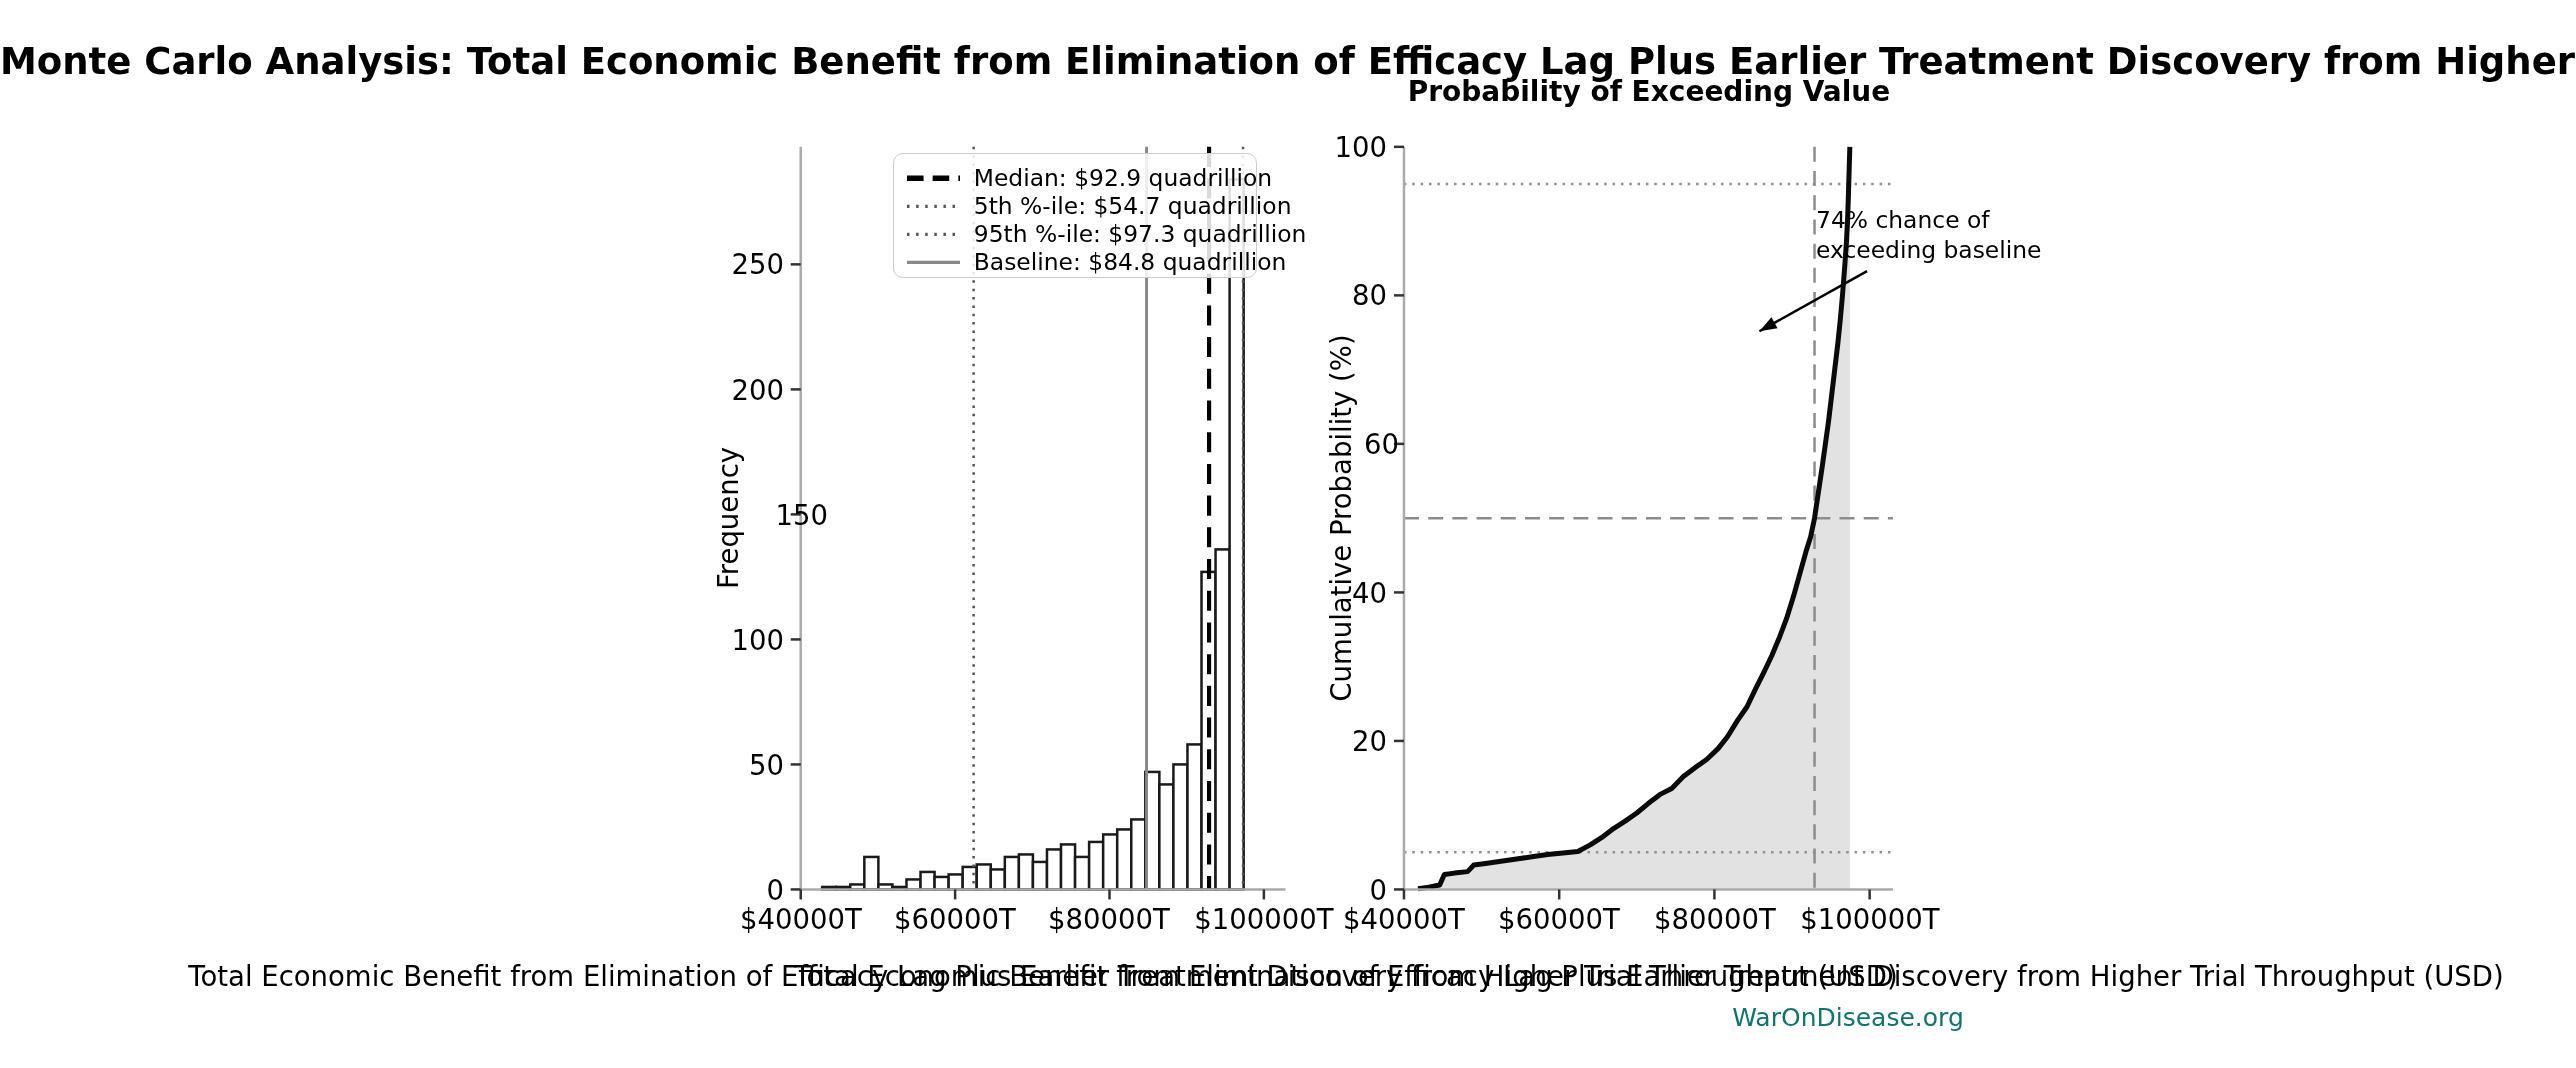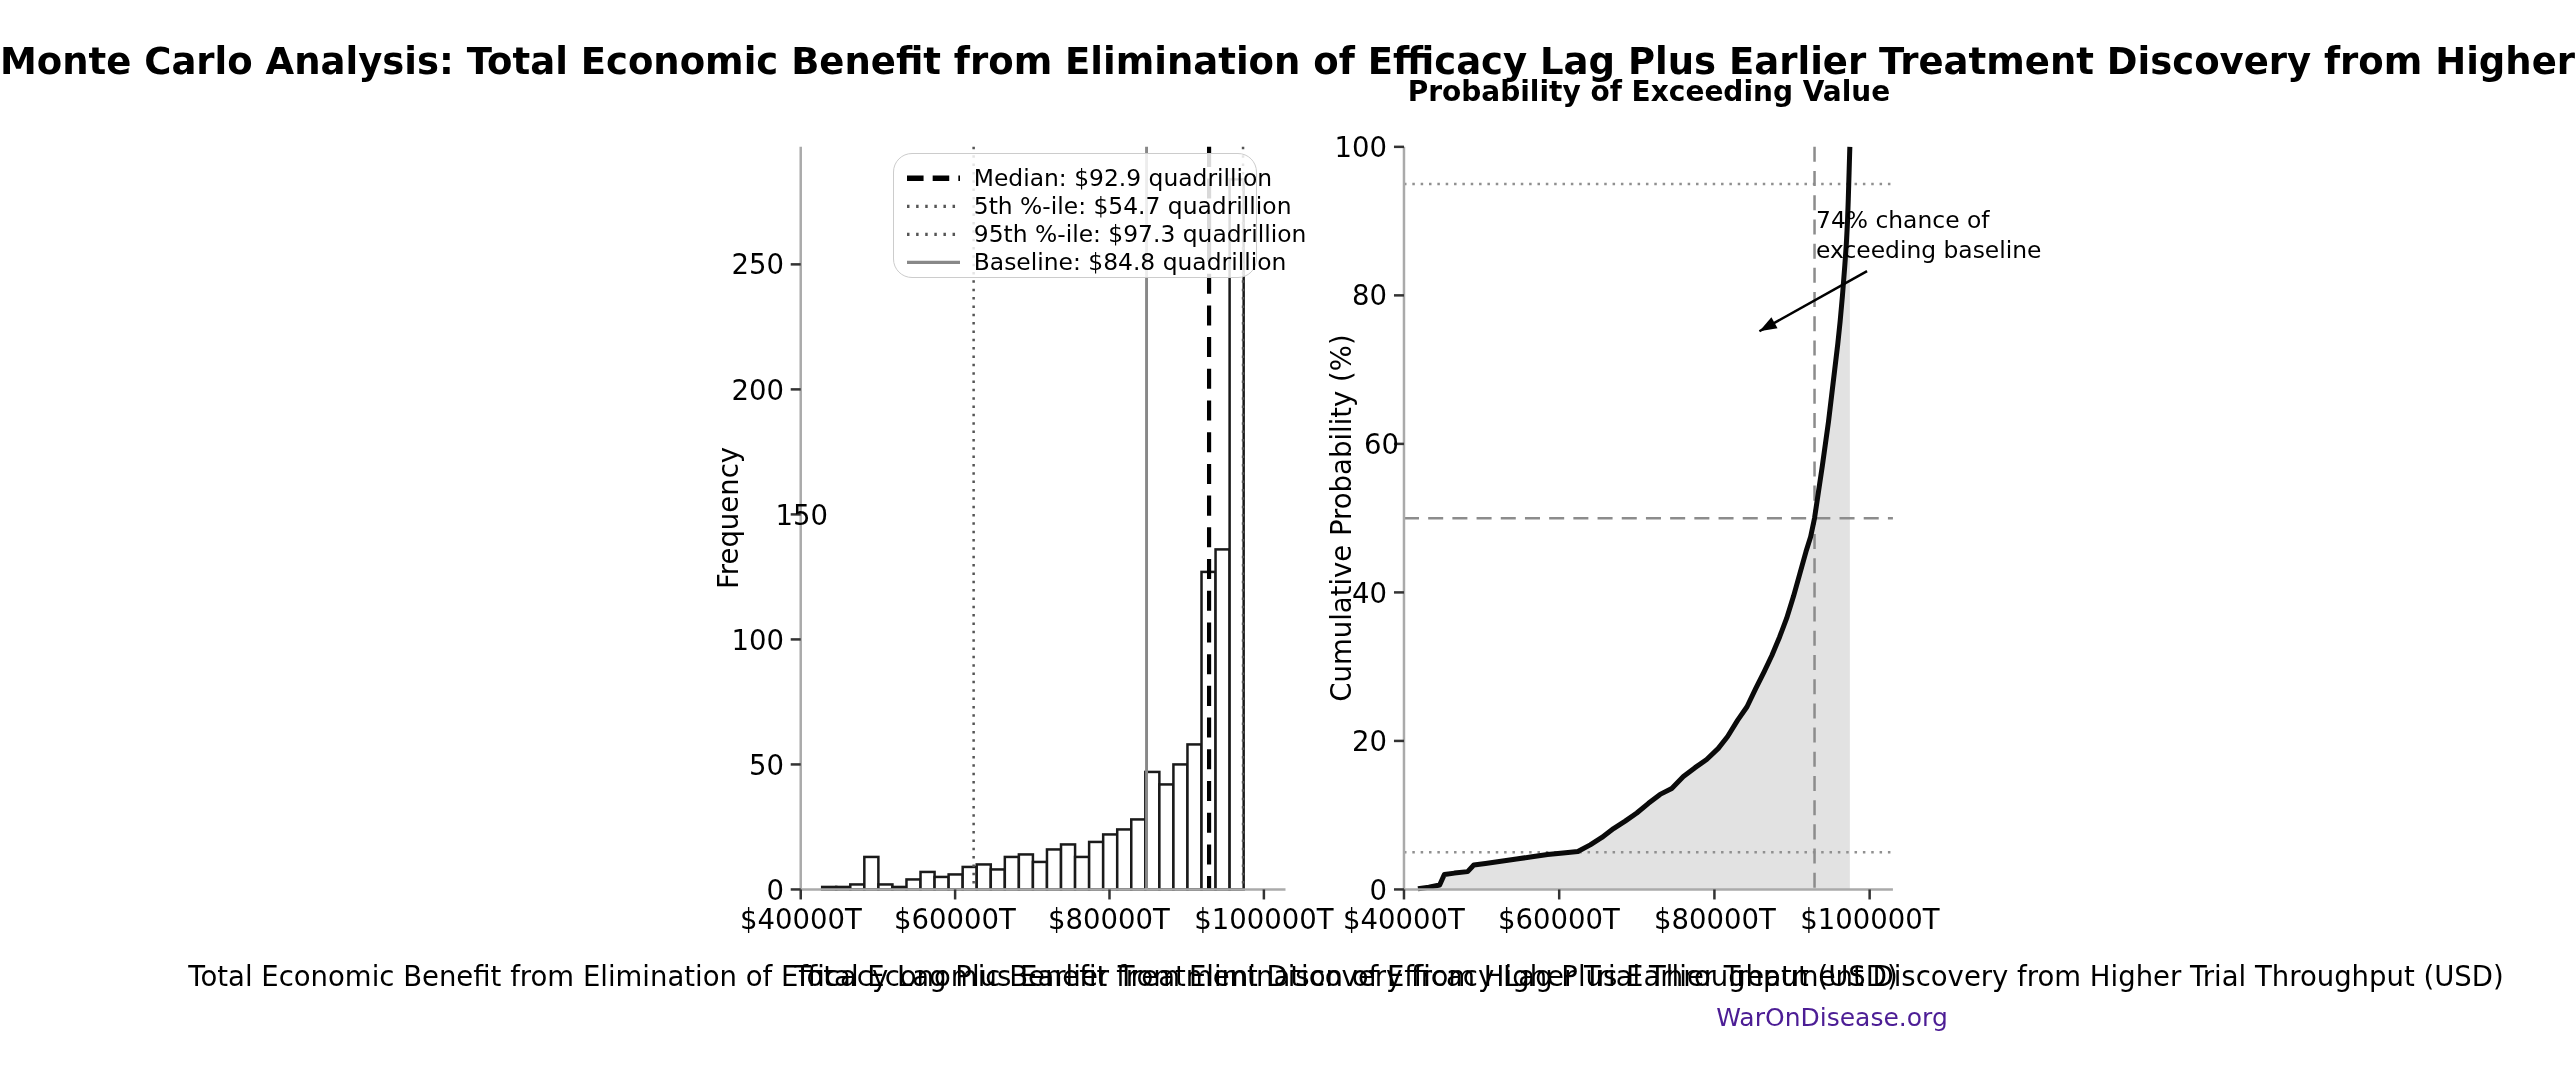--- a/index.html
+++ b/index.html
@@ -8,23 +8,23 @@
   .suptitle{position:absolute;left:0;top:40px;width:2576px;text-align:center;
             font-size:37px;font-weight:bold;white-space:nowrap;}
   .axtitle{position:absolute;top:75px;font-size:28px;font-weight:bold;white-space:nowrap;
            transform:translateX(-50%);}
   #plot-svg{position:absolute;left:0;top:0;}
   .tick-label-x{position:absolute;font-size:27.5px;transform:translateX(-50%);white-space:nowrap;}
   .tick-label-y{position:absolute;font-size:27.5px;transform:translate(-100%,-50%);white-space:nowrap;}
   .ylabel{position:absolute;font-size:27.5px;white-space:nowrap;
           transform:translate(-50%,-50%) rotate(-90deg);}
   .xlabel{position:absolute;top:960px;font-size:27.5px;white-space:nowrap;transform:translateX(-50%);}
-  .watermark{position:absolute;top:1003px;font-size:25px;color:#4c1d95;transform:translateX(-50%);}
+  .watermark{position:absolute;top:1003px;font-size:25px;color:#0f766e;transform:translateX(-50%);margin-left:16px;}
   .legend{position:absolute;left:893px;top:153px;width:364px;box-sizing:border-box;
-          background:rgba(255,255,255,0.85);border:1.7px solid #cccccc;border-radius:19px;
+          background:rgba(255,255,255,0.85);border:1.7px solid #cccccc;border-radius:10px;
           padding:10px 13.4px;display:flex;flex-direction:column;justify-content:space-around;height:125px;}
   .legend-row{display:flex;align-items:center;gap:13.4px;height:28px;}
   .legend-sample{width:53px;flex:0 0 53px;height:6.7px;}
   .legend-label{font-size:23.4px;white-space:nowrap;}
   .annotation{position:absolute;left:1816px;top:205px;font-size:23.4px;line-height:1.3;white-space:nowrap;}
 </style>
 </head>
 <body>
 
 <div class="figure">

